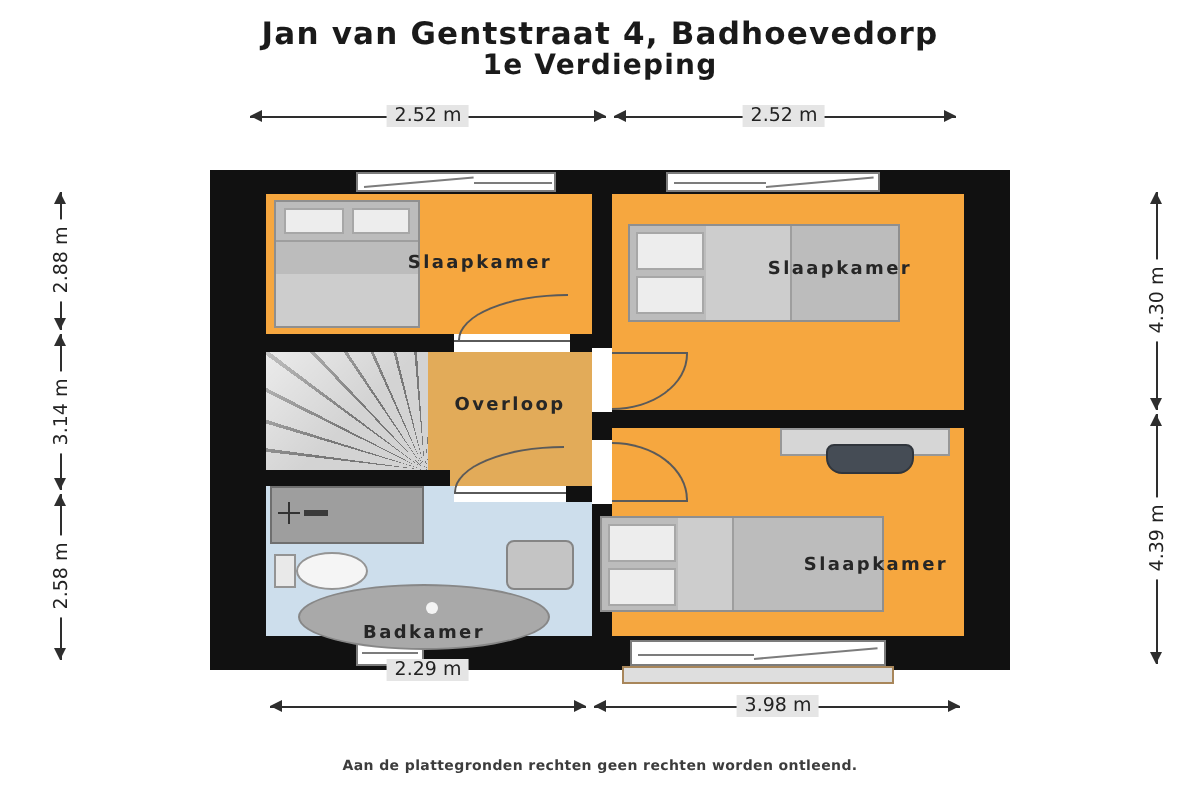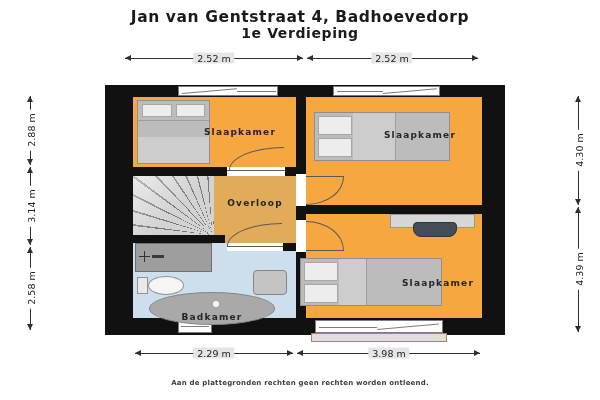--- a/index.html
+++ b/index.html
@@ -168,21 +168,21 @@
   <div class="abs dline-h" style="left:307px;top:58px;width:171px;">
     <div class="arr arr-l"></div>
     <div class="arr arr-r"></div>
   </div>
   <span class="dlab" style="left:392px;top:58px;">2.52 m</span>
 
   <div class="abs dline-h" style="left:135px;top:353px;width:158px;">
     <div class="arr arr-l"></div>
     <div class="arr arr-r"></div>
   </div>
-  <span class="dlab" style="left:214px;top:353px;">2.29 m</span>
+  <span class="dlab" style="left:214px;top:335px;">2.29 m</span>
   <div class="abs dline-h" style="left:297px;top:353px;width:183px;">
     <div class="arr arr-l"></div>
     <div class="arr arr-r"></div>
   </div>
   <span class="dlab" style="left:389px;top:353px;">3.98 m</span>
 
   <div class="abs dline-v" style="left:30px;top:96px;height:69px;">
     <div class="arr arr-u"></div>
     <div class="arr arr-d"></div>
   </div>

